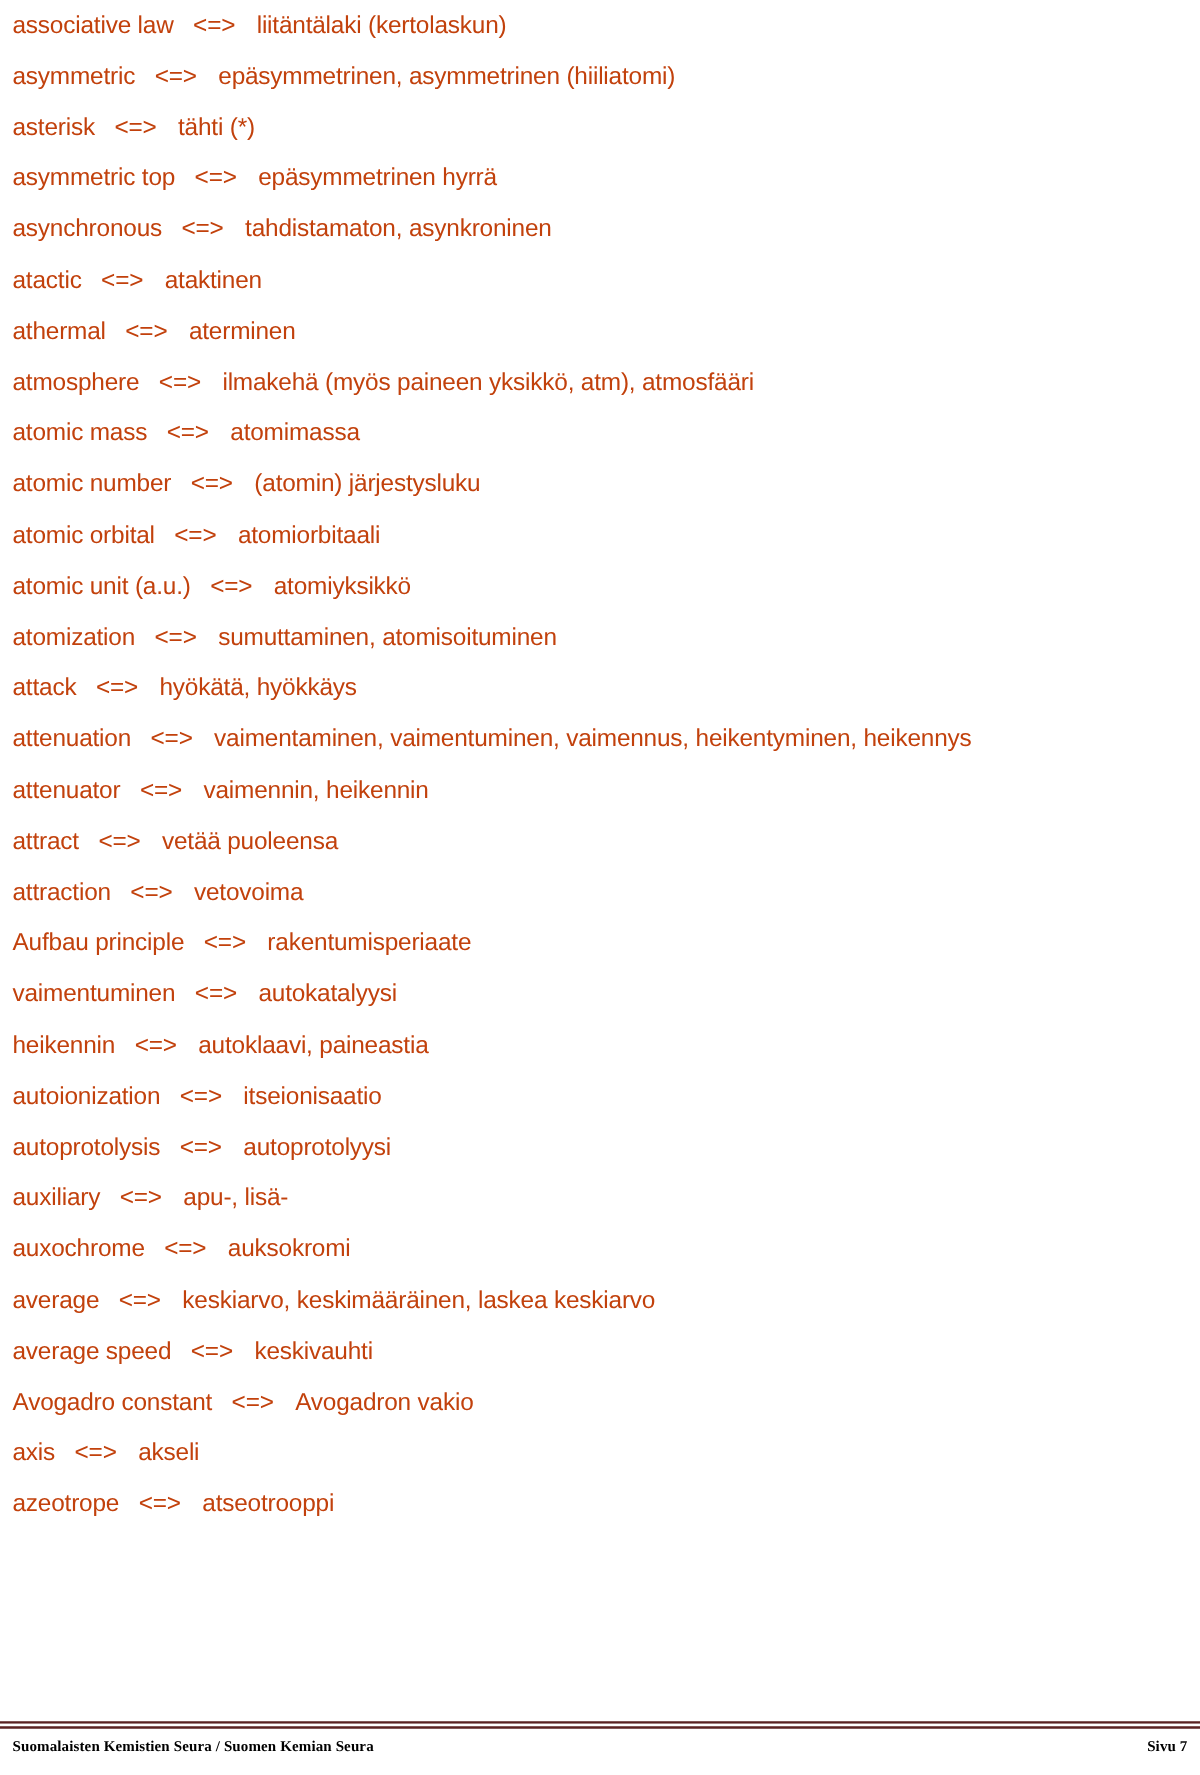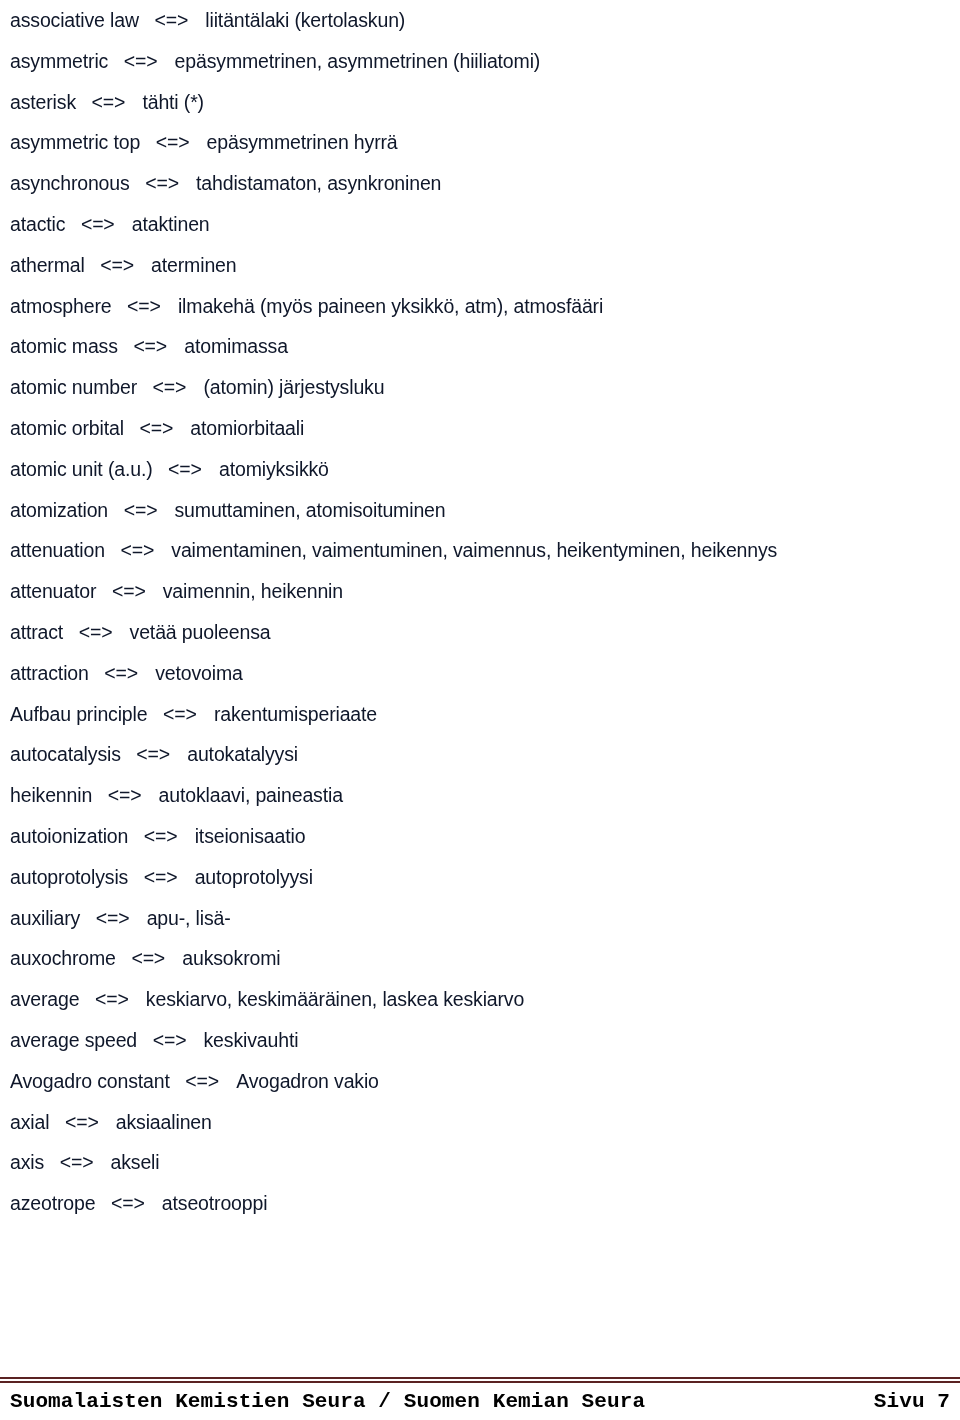--- a/index.html
+++ b/index.html
@@ -34,21 +34,21 @@
     top: 0px;
     width: 946px;
   }
 
   .entry {
     font-family: "Liberation Sans", sans-serif;
     font-size: 19.5px;
     line-height: 40.8px;
     height: 40.8px;
     white-space: nowrap;
-    color: #0f172a;
+    color: #c2410c;
     letter-spacing: -0.15px;
   }
 
   .entry .term {
     font-family: "Liberation Sans", sans-serif;
   }
   .entry .arrow {
     font-family: "Liberation Sans", sans-serif;
     padding: 0 0.18em;
   }
@@ -96,22 +96,22 @@
     position: absolute;
     left: 10px;
     top: 1390px;
     width: 940px;
     display: flex;
     justify-content: space-between;
     align-items: baseline;
   }
   #footer .f-left,
   #footer .f-right {
-    font-family: Liberation Mono, monospace;
-    font-size: 21px;
+    font-family: Liberation Serif, serif;
+    font-size: 12px;
     font-weight: bold;
     color: #000000;
     white-space: nowrap;
     letter-spacing: 0.1px;
   }
 </style>
 </head>
 <body>
 
 <div id="page">
@@ -123,35 +123,35 @@
       <div class="entry"><span class="term">asymmetric top</span><span class="sp-a"></span><span class="arrow">&lt;=&gt;</span><span class="sp-b"></span><span class="gloss">epäsymmetrinen hyrrä</span></div>
       <div class="entry"><span class="term">asynchronous</span><span class="sp-a"></span><span class="arrow">&lt;=&gt;</span><span class="sp-b"></span><span class="gloss">tahdistamaton, asynkroninen</span></div>
       <div class="entry"><span class="term">atactic</span><span class="sp-a"></span><span class="arrow">&lt;=&gt;</span><span class="sp-b"></span><span class="gloss">ataktinen</span></div>
       <div class="entry"><span class="term">athermal</span><span class="sp-a"></span><span class="arrow">&lt;=&gt;</span><span class="sp-b"></span><span class="gloss">aterminen</span></div>
       <div class="entry"><span class="term">atmosphere</span><span class="sp-a"></span><span class="arrow">&lt;=&gt;</span><span class="sp-b"></span><span class="gloss">ilmakehä (myös paineen yksikkö, atm), atmosfääri</span></div>
       <div class="entry"><span class="term">atomic mass</span><span class="sp-a"></span><span class="arrow">&lt;=&gt;</span><span class="sp-b"></span><span class="gloss">atomimassa</span></div>
       <div class="entry"><span class="term">atomic number</span><span class="sp-a"></span><span class="arrow">&lt;=&gt;</span><span class="sp-b"></span><span class="gloss">(atomin) järjestysluku</span></div>
       <div class="entry"><span class="term">atomic orbital</span><span class="sp-a"></span><span class="arrow">&lt;=&gt;</span><span class="sp-b"></span><span class="gloss">atomiorbitaali</span></div>
       <div class="entry"><span class="term">atomic unit (a.u.)</span><span class="sp-a"></span><span class="arrow">&lt;=&gt;</span><span class="sp-b"></span><span class="gloss">atomiyksikkö</span></div>
       <div class="entry"><span class="term">atomization</span><span class="sp-a"></span><span class="arrow">&lt;=&gt;</span><span class="sp-b"></span><span class="gloss">sumuttaminen, atomisoituminen</span></div>
+      <div class="entry"><span class="term">attack</span><span class="sp-a"></span><span class="arrow">&lt;=&gt;</span><span class="sp-b"></span><span class="gloss">hyökätä, hyökkäys</span></div>
       <div class="entry"><span class="term">attenuation</span><span class="sp-a"></span><span class="arrow">&lt;=&gt;</span><span class="sp-b"></span><span class="gloss">vaimentaminen, vaimentuminen, vaimennus, heikentyminen, heikennys</span></div>
       <div class="entry"><span class="term">attenuator</span><span class="sp-a"></span><span class="arrow">&lt;=&gt;</span><span class="sp-b"></span><span class="gloss">vaimennin, heikennin</span></div>
       <div class="entry"><span class="term">attract</span><span class="sp-a"></span><span class="arrow">&lt;=&gt;</span><span class="sp-b"></span><span class="gloss">vetää puoleensa</span></div>
       <div class="entry"><span class="term">attraction</span><span class="sp-a"></span><span class="arrow">&lt;=&gt;</span><span class="sp-b"></span><span class="gloss">vetovoima</span></div>
       <div class="entry"><span class="term">Aufbau principle</span><span class="sp-a"></span><span class="arrow">&lt;=&gt;</span><span class="sp-b"></span><span class="gloss">rakentumisperiaate</span></div>
-      <div class="entry"><span class="term">autocatalysis</span><span class="sp-a"></span><span class="arrow">&lt;=&gt;</span><span class="sp-b"></span><span class="gloss">autokatalyysi</span></div>
+      <div class="entry"><span class="term">vaimentuminen</span><span class="sp-a"></span><span class="arrow">&lt;=&gt;</span><span class="sp-b"></span><span class="gloss">autokatalyysi</span></div>
       <div class="entry"><span class="term">heikennin</span><span class="sp-a"></span><span class="arrow">&lt;=&gt;</span><span class="sp-b"></span><span class="gloss">autoklaavi, paineastia</span></div>
       <div class="entry"><span class="term">autoionization</span><span class="sp-a"></span><span class="arrow">&lt;=&gt;</span><span class="sp-b"></span><span class="gloss">itseionisaatio</span></div>
       <div class="entry"><span class="term">autoprotolysis</span><span class="sp-a"></span><span class="arrow">&lt;=&gt;</span><span class="sp-b"></span><span class="gloss">autoprotolyysi</span></div>
       <div class="entry"><span class="term">auxiliary</span><span class="sp-a"></span><span class="arrow">&lt;=&gt;</span><span class="sp-b"></span><span class="gloss">apu-, lisä-</span></div>
       <div class="entry"><span class="term">auxochrome</span><span class="sp-a"></span><span class="arrow">&lt;=&gt;</span><span class="sp-b"></span><span class="gloss">auksokromi</span></div>
       <div class="entry"><span class="term">average</span><span class="sp-a"></span><span class="arrow">&lt;=&gt;</span><span class="sp-b"></span><span class="gloss">keskiarvo, keskimääräinen, laskea keskiarvo</span></div>
       <div class="entry"><span class="term">average speed</span><span class="sp-a"></span><span class="arrow">&lt;=&gt;</span><span class="sp-b"></span><span class="gloss">keskivauhti</span></div>
       <div class="entry"><span class="term">Avogadro constant</span><span class="sp-a"></span><span class="arrow">&lt;=&gt;</span><span class="sp-b"></span><span class="gloss">Avogadron vakio</span></div>
-      <div class="entry"><span class="term">axial</span><span class="sp-a"></span><span class="arrow">&lt;=&gt;</span><span class="sp-b"></span><span class="gloss">aksiaalinen</span></div>
       <div class="entry"><span class="term">axis</span><span class="sp-a"></span><span class="arrow">&lt;=&gt;</span><span class="sp-b"></span><span class="gloss">akseli</span></div>
       <div class="entry"><span class="term">azeotrope</span><span class="sp-a"></span><span class="arrow">&lt;=&gt;</span><span class="sp-b"></span><span class="gloss">atseotrooppi</span></div>
     </div>
 
   <div id="footer-rule">
     <div class="rule-thick" style="background: rgb(90, 34, 34);"></div>
     <div class="rule-gap"></div>
     <div class="rule-thin" style="background: rgb(90, 34, 34);"></div>
   </div>
 

